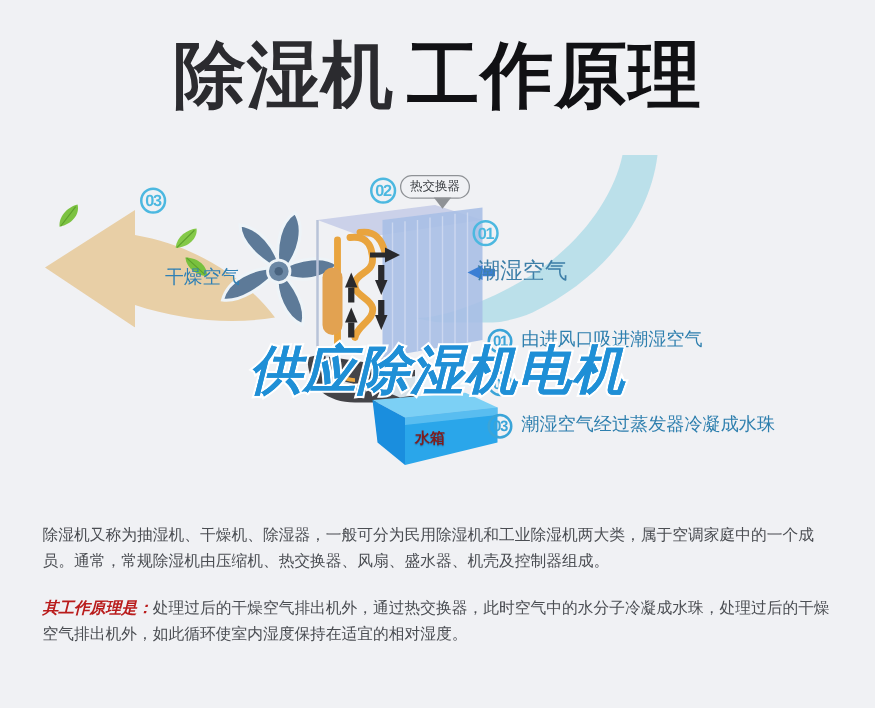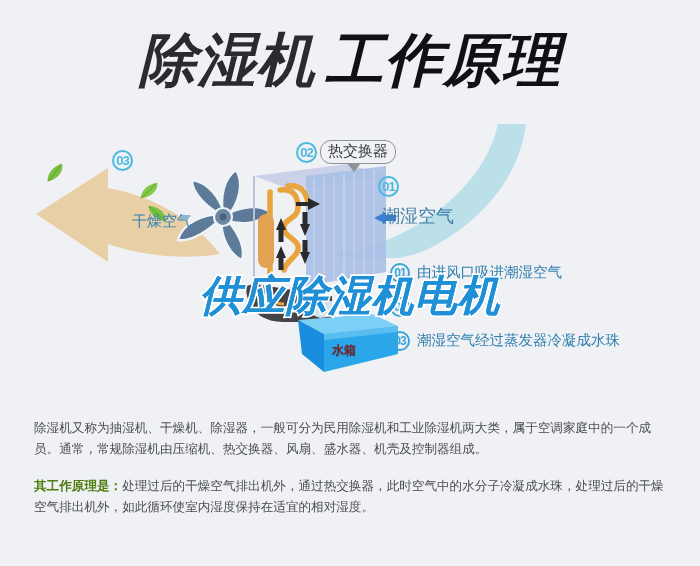--- a/index.html
+++ b/index.html
@@ -7,21 +7,21 @@
     width: 700px; height: 566px;
     background: #f0f1f4;
     font-family: "Liberation Sans", "DejaVu Sans", sans-serif;
     overflow: hidden;
   }
   #page { position: relative; width: 700px; height: 566px; background: #f0f1f4; }
 
   
   .title-row {
     position: absolute; left: 0; top: 22px; width: 700px;
-    text-align: center; white-space: nowrap; font-style: italic;
+    text-align: center; white-space: nowrap;
   }
   .title-a, .title-b {
     font-size: 58px; font-weight: bold; letter-spacing: 1px;
     vertical-align: middle;
   }
   .title-a { color: #2b2b2f; }
   .title-b { color: #111114; margin-left: 10px; }
 
   
   .diagram { position: absolute; left: 0; top: 118px; width: 700px; height: 285px; }
@@ -58,21 +58,21 @@
     font-size: 13px; letter-spacing: -1px;
   }
   .b03 { left: 112px; top: 32px; }
   .b02 { left: 296px; top: 24px; }
   .b01 { left: 378px; top: 58px; }
 
   .bubble {
     position: absolute; left: 320px; top: 22px;
     border: 1.6px solid #8f9296; border-radius: 11px;
     padding: 1px 7px 2px 7px; background: rgba(240,241,244,0.55);
-    color: #3d4045; font-size: 15px; white-space: nowrap;
+    color: #3d4045; font-size: 10px; white-space: nowrap;
   }
   .bubble:after {
     content: ""; position: absolute; left: 26px; bottom: -9px;
     border-left: 7px solid transparent; border-right: 7px solid transparent;
     border-top: 9px solid #8f9296;
   }
 
   .lbl-dry {
     position: absolute; left: 116px; top: 94px; color: #2f80b5;
     font-size: 15px; white-space: nowrap; font-weight: 500; margin-left: 16px;
@@ -111,21 +111,21 @@
   .watermark-fill {
     position: absolute; left: 0; top: 268px; width: 700px; text-align: center;
     font-size: 42px; font-weight: bold; letter-spacing: 1px;
     color: #1f8fd6; white-space: nowrap; font-style: italic;
   }
 
   
   .body-text { position: absolute; left: 34px; top: 418px; width: 640px; }
   .para { color: #4a4d52; font-size: 12.6px; line-height: 21px; }
   .para.second { margin-top: 16px; }
-  .para b { font-weight: bold; color: #4d7c0f; }
+  .para b { font-weight: bold; color: #b91c1c; font-style: italic; }
 </style>
 </head>
 <body>
 
 <div id="page">
 
   <div class="title-row">
     <span class="title-a">除湿机</span><span class="title-b">工作原理</span>
   </div>
 

